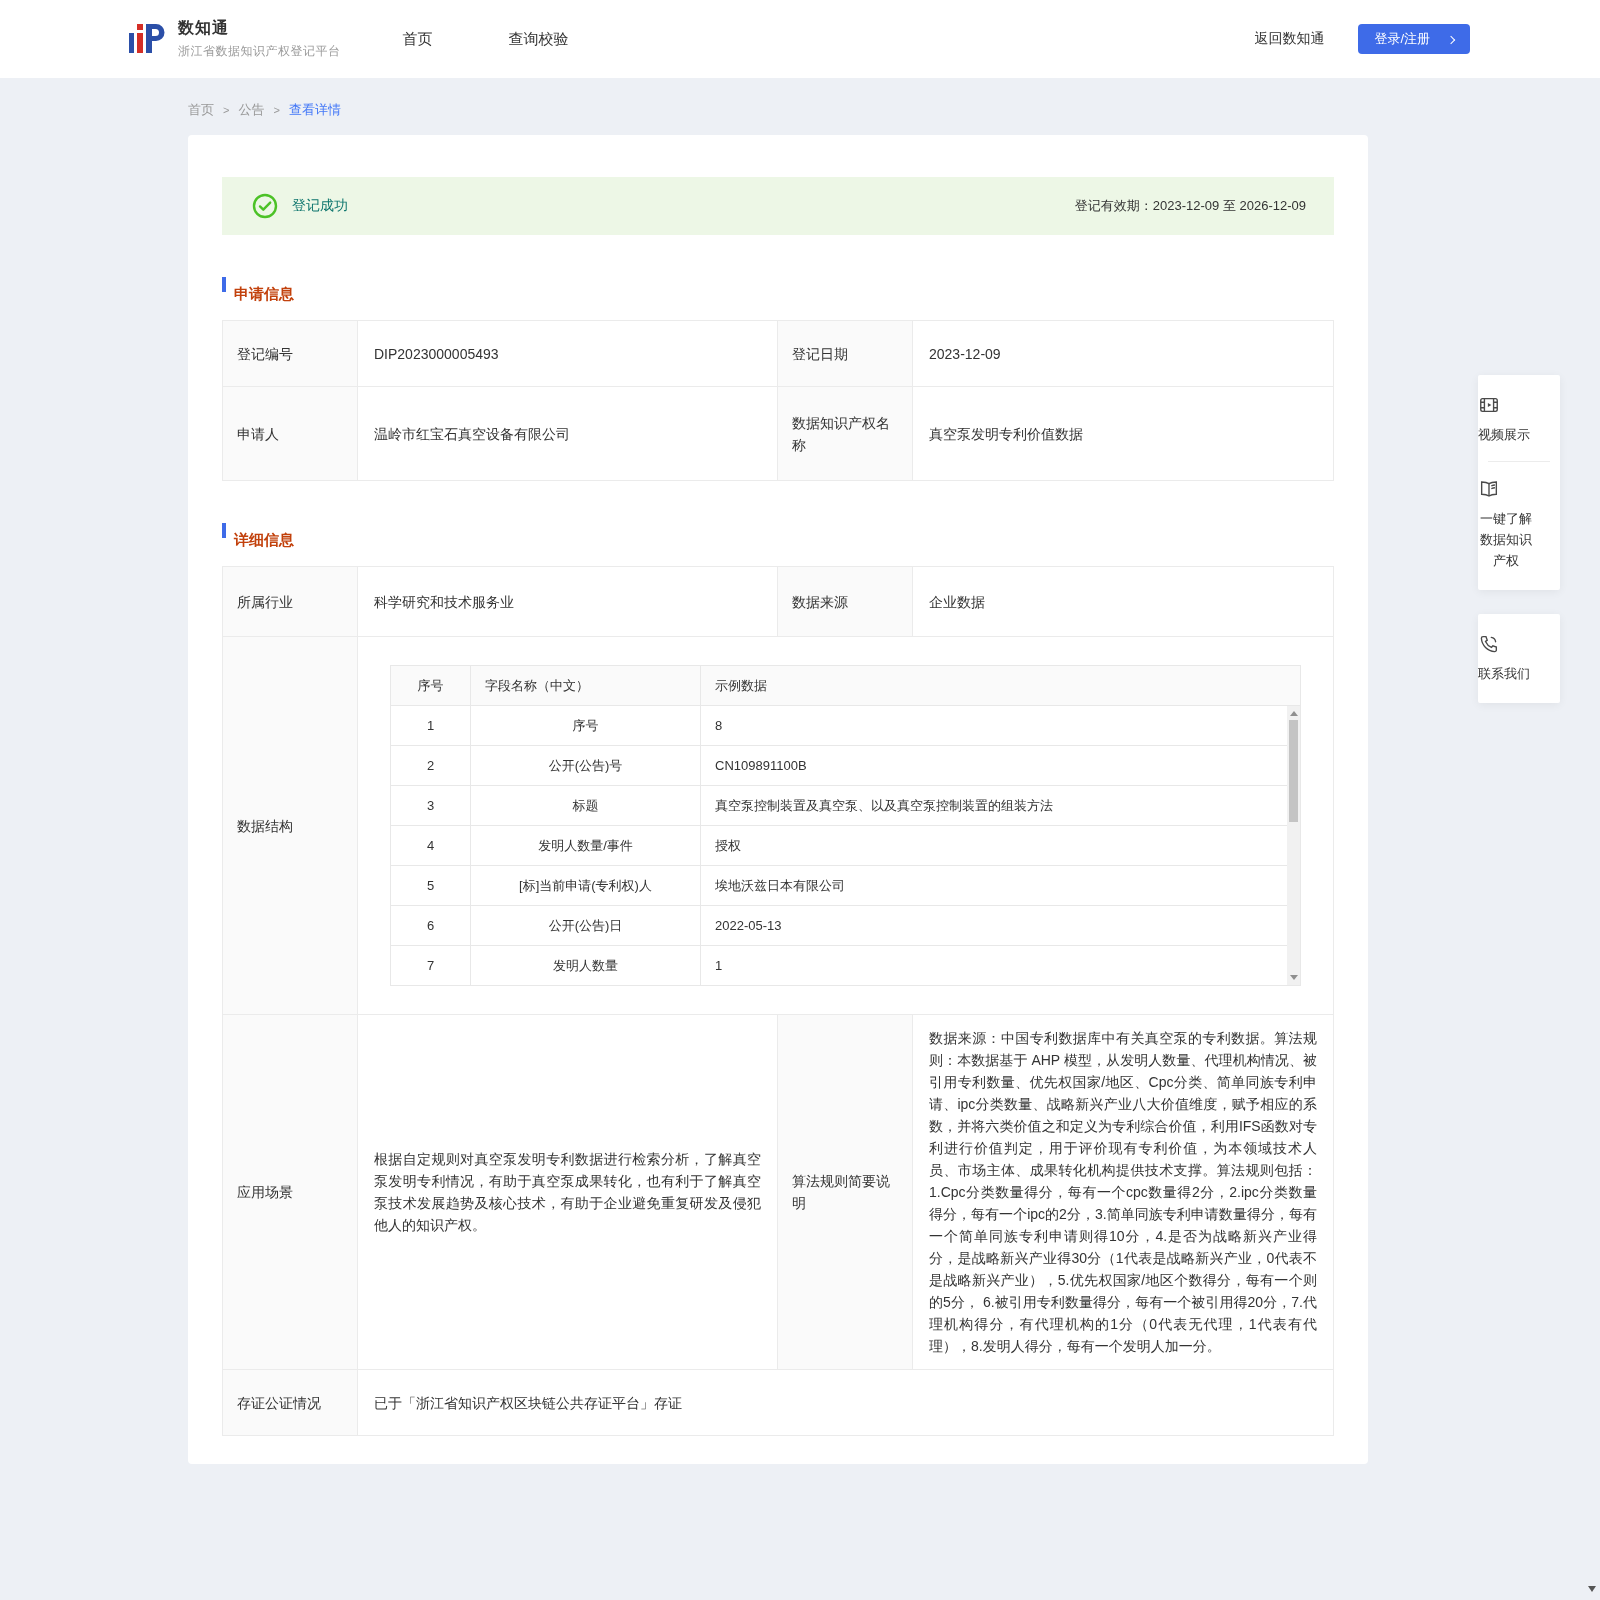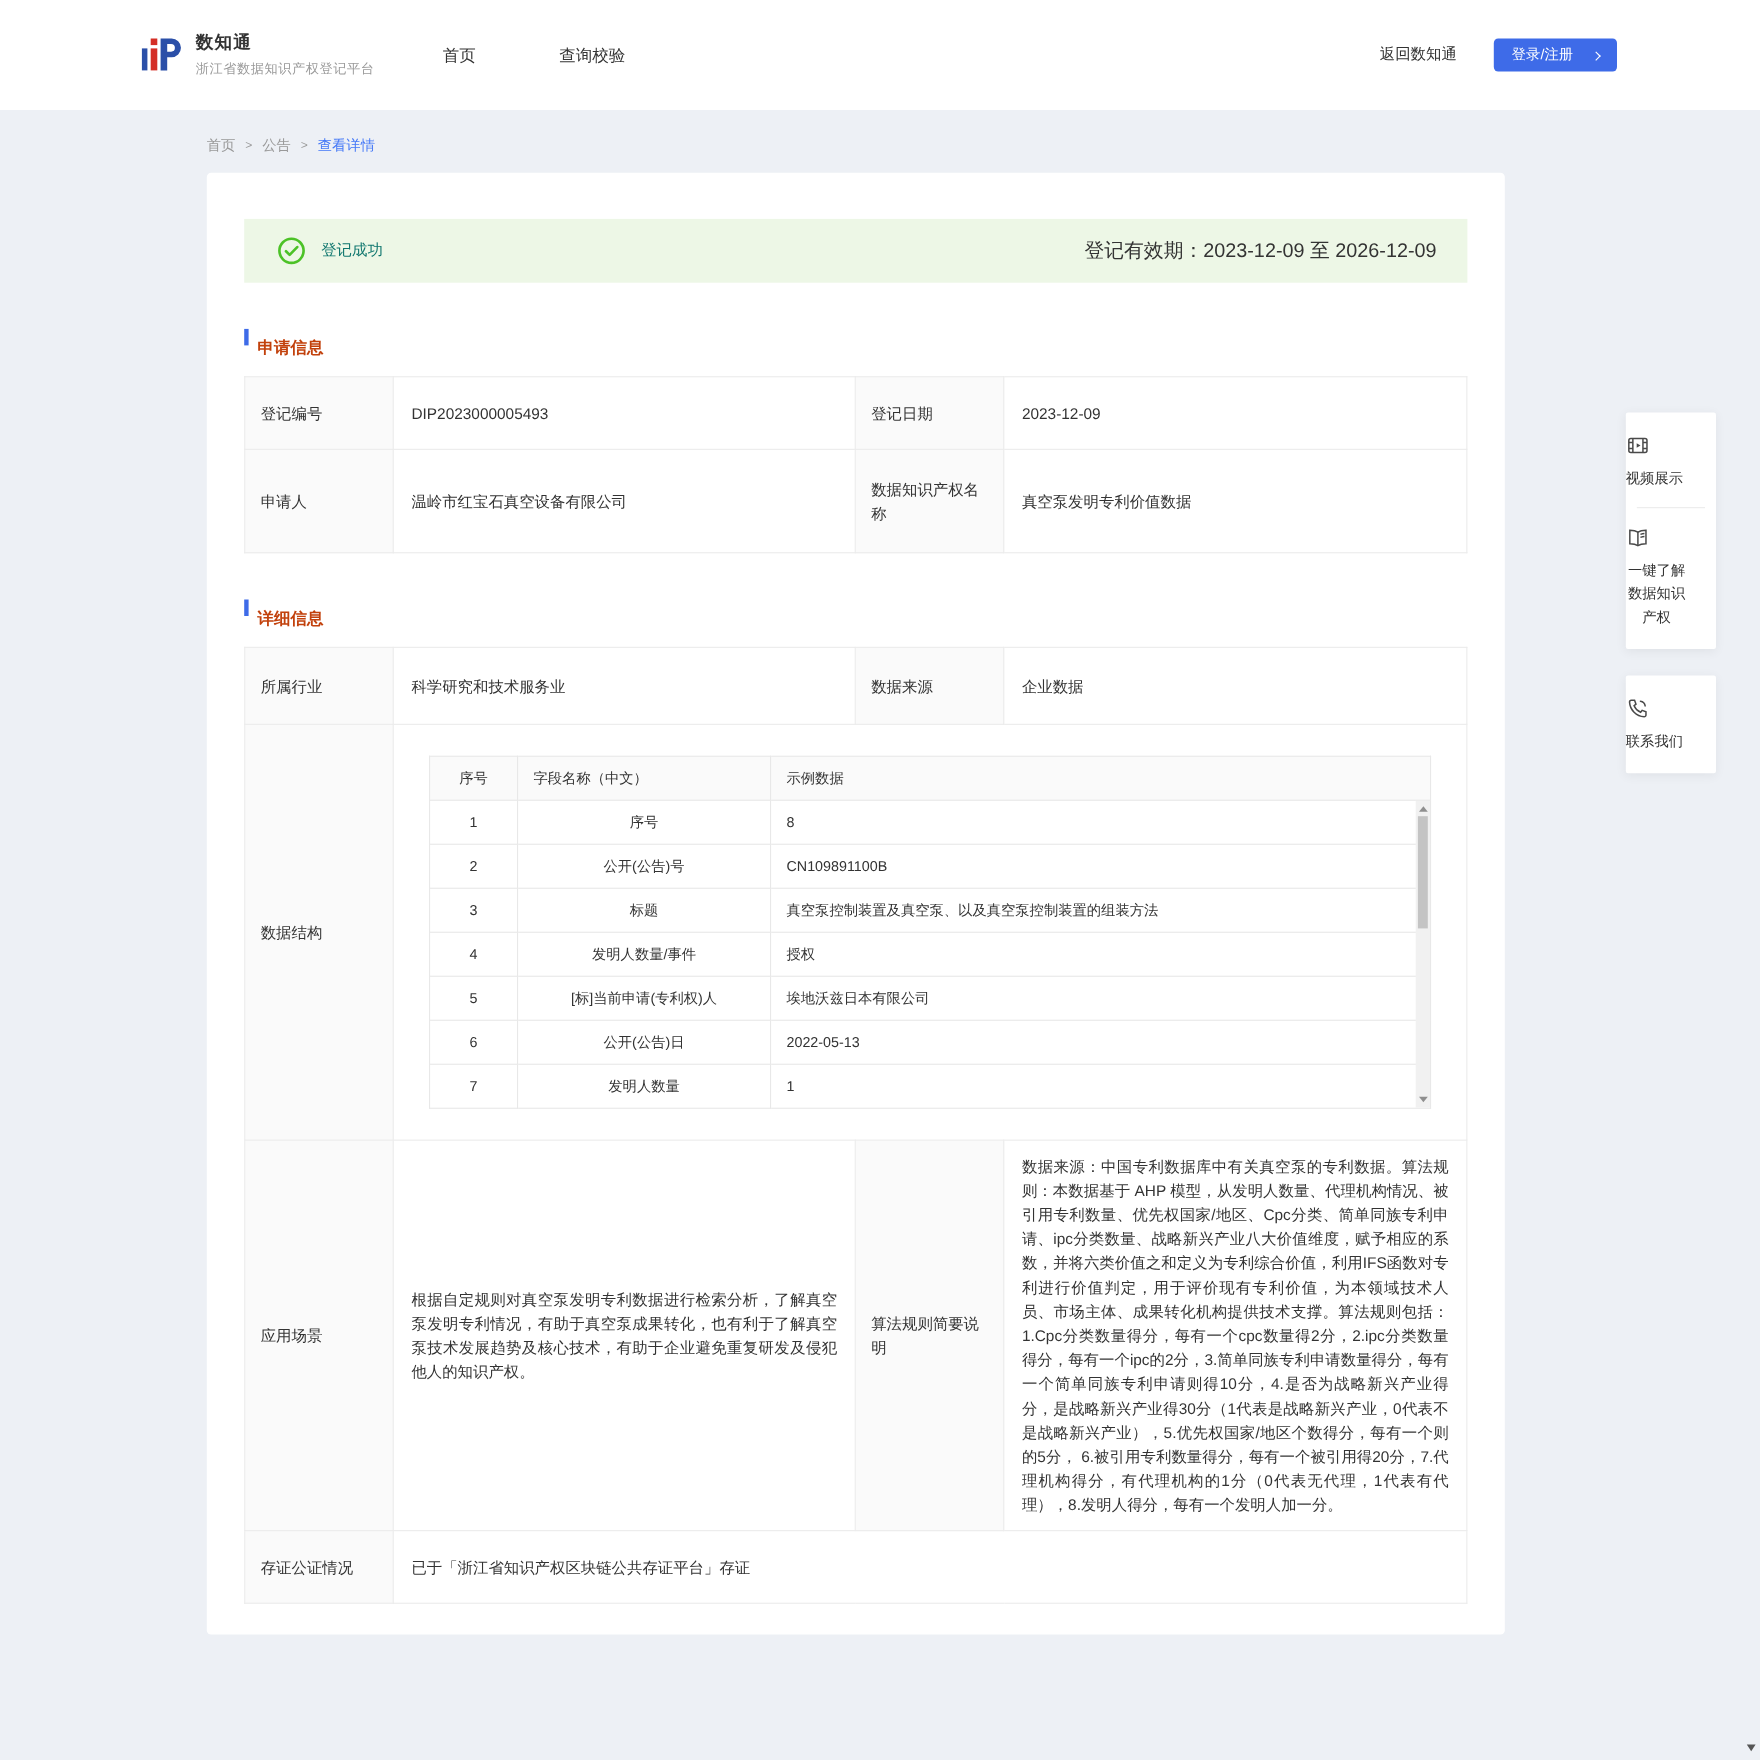--- a/index.html
+++ b/index.html
@@ -5,21 +5,21 @@
   * { margin:0; padding:0; box-sizing:border-box; }
   html,body { width:1600px; height:1600px; overflow:hidden; }
   body {
     background:#edf0f5;
     font-family:"Liberation Sans","DejaVu Sans",sans-serif;
     color:#333;
     position:relative;
   }
   
   .app-header {
-    height:100px; background:#fff; display:flex; align-items:center;
+    height:78px; background:#fff; display:flex; align-items:center;
     padding:0 130px 0 128px;
   }
   .logo { display:flex; align-items:center; gap:10px; }
   .logo-text .t1 { font-size:16px; font-weight:bold; color:#333; letter-spacing:1px; }
   .logo-text .t2 { font-size:12px; color:#9a9a9a; margin-top:4px; letter-spacing:.5px; }
   .main-nav { display:flex; gap:76px; margin-left:62px; }
   .main-nav a { font-size:15px; color:#333; text-decoration:none; cursor:pointer; }
   .header-right { margin-left:auto; display:flex; align-items:center; gap:34px; }
   .back-link { font-size:14px; color:#333; text-decoration:none; cursor:pointer; }
   .login-btn {
@@ -49,21 +49,21 @@
     width:14px; height:14px; border:1px solid #999; border-radius:50%;
     font-size:10px; color:#999; display:inline-flex; align-items:center;
     justify-content:center; margin:0 2px 0 4px; cursor:pointer;
   }
   .update-row .time { color:#333; font-weight:bold; margin-left:4px; font-size:13px; }
   .banner {
     margin-top:18px; height:58px; background:#EDF7E6; display:flex; align-items:center;
     padding:0 28px 0 30px; gap:14px;
   }
   .banner .status { font-size:14px; color:#0f766e; }
-  .banner .validity { margin-left:auto; font-size:18px; color:#333; }
+  .banner .validity { margin-left:auto; font-size:13px; color:#333; }
   .section-title { margin:30px 0 16px; display:flex; align-items:center; gap:8px; }
   .section-title .bar { width:4px; height:15px; background:#3E6BE8; }
   .section-title .txt { font-size:15px; font-weight:bold; color:#c2410c;margin-top:20px; }
   
   table.info { width:100%; border-collapse:collapse; table-layout:fixed; font-size:14px;padding-left:44px; }
   table.info td {
     border:1px solid #EBEBEB; padding:12px 16px; vertical-align:middle; line-height:22px;
     color:#333; word-break:break-all;
   }
   table.info td.label { background:#FAFAFA; padding:12px 14px; }

